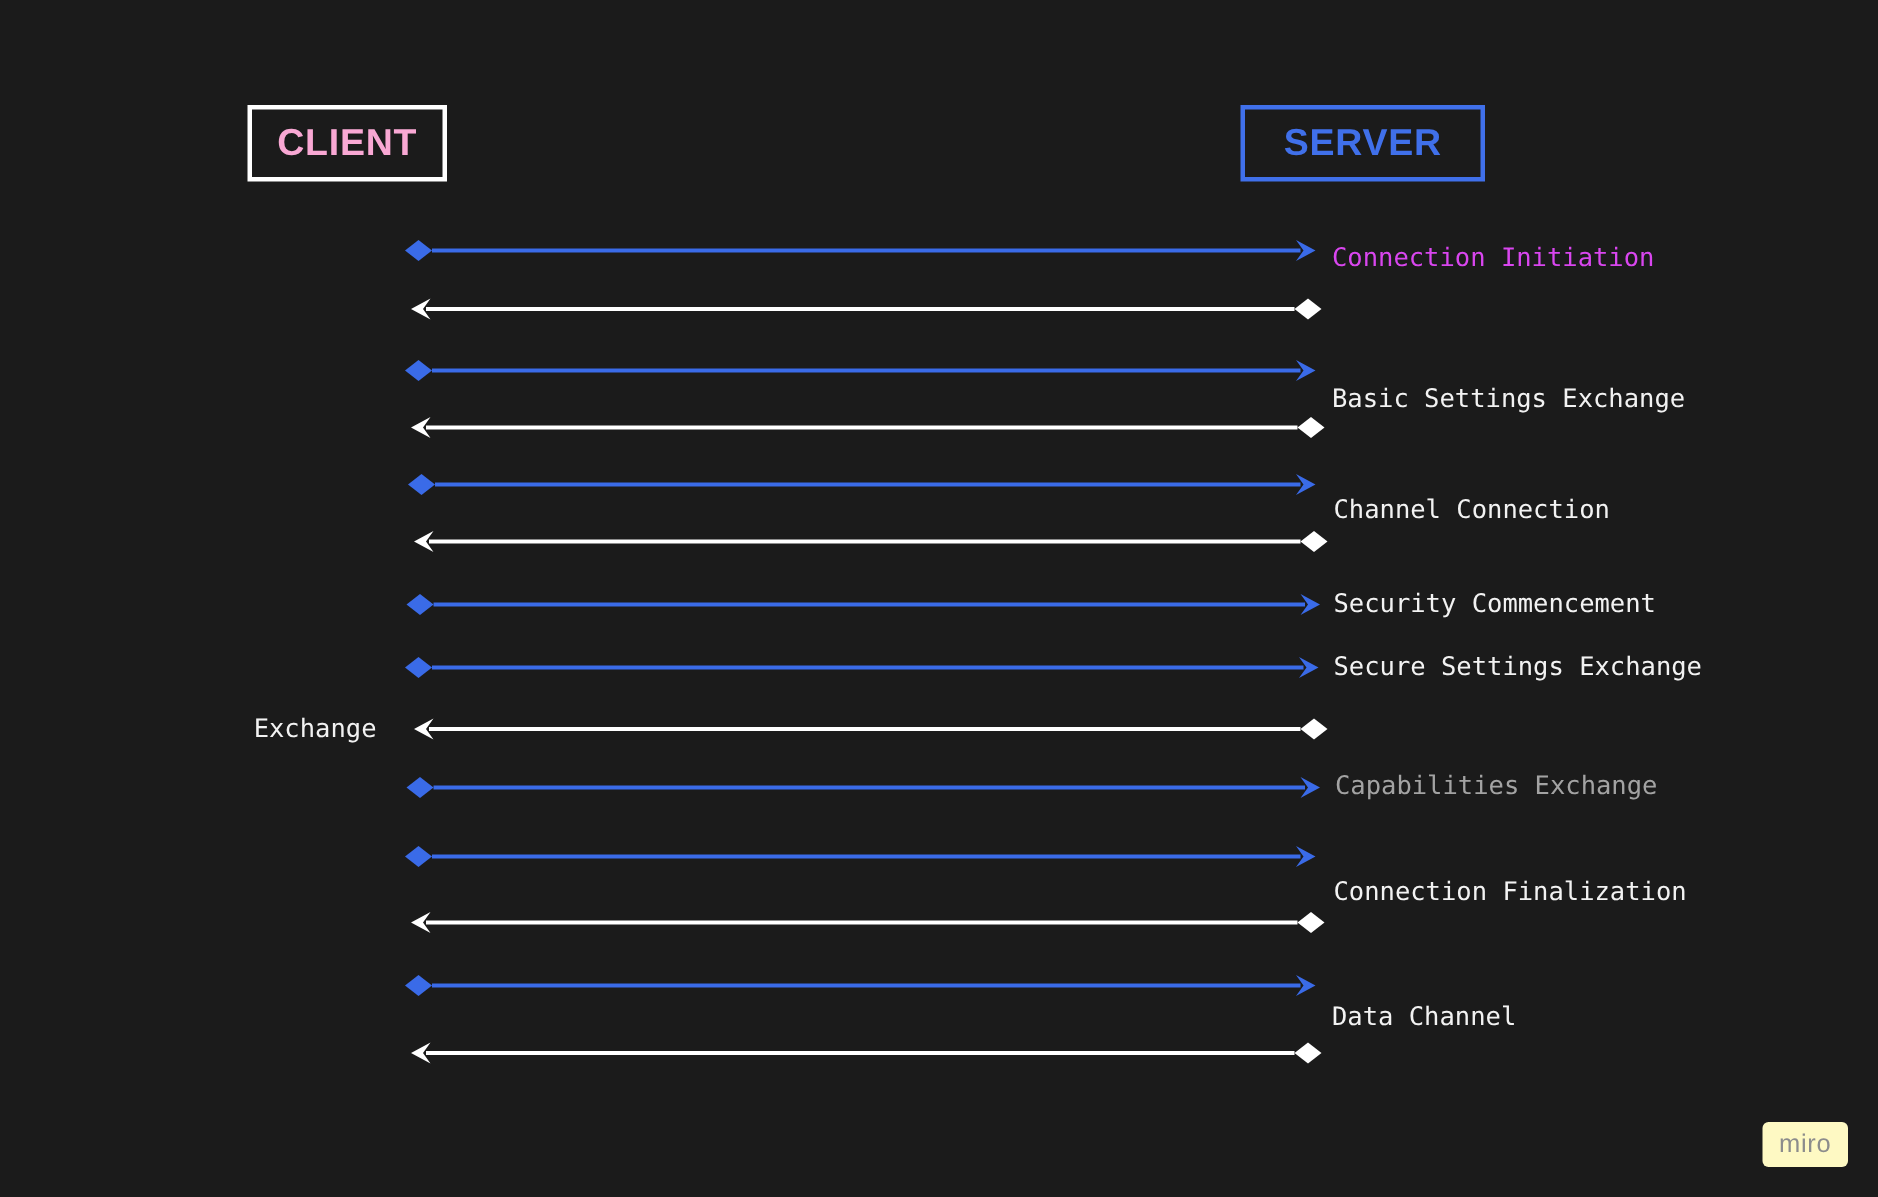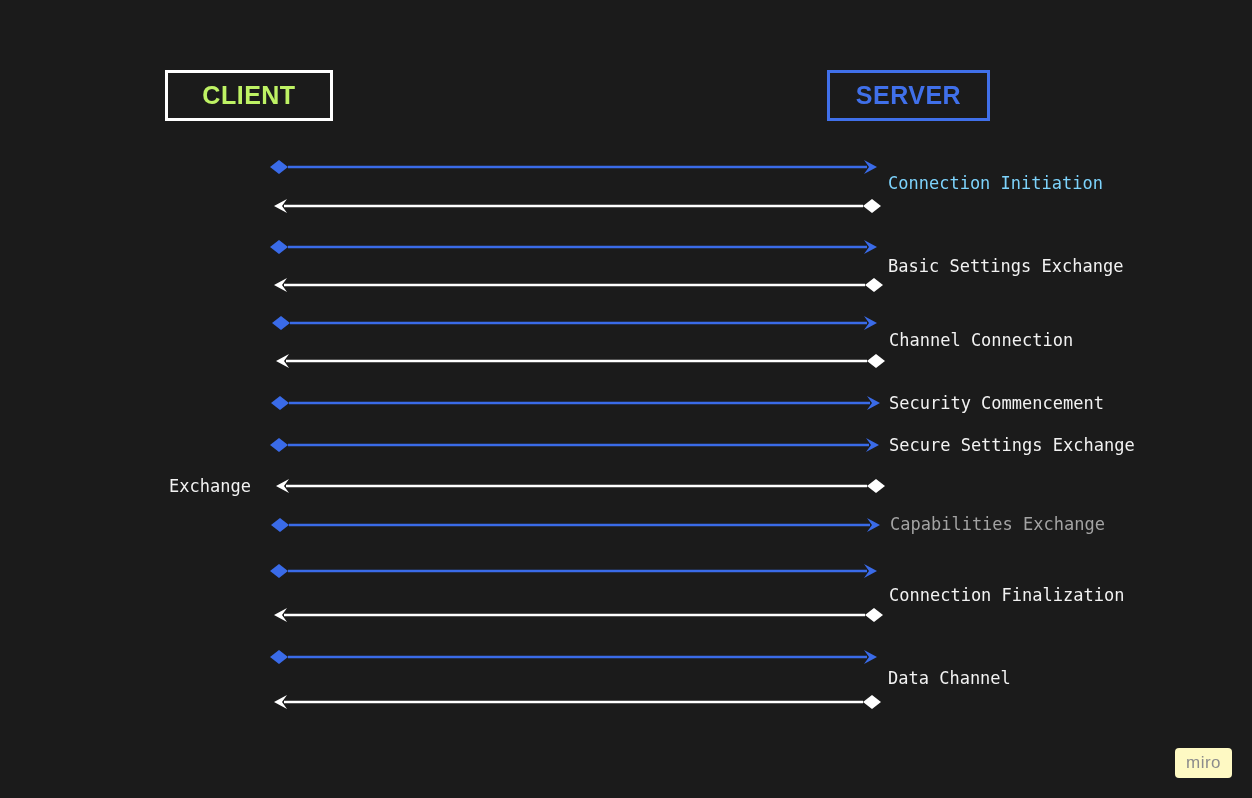--- a/index.html
+++ b/index.html
@@ -157,30 +157,30 @@
         <polygon points="279,650 288,657 279,664 270,657" fill="#3a6be8"></polygon>
         <polygon points="877,657 864,650 869,657 864,664" fill="#3a6be8"></polygon>
       </g>
       <g>
         <line x1="284" y1="702" x2="863" y2="702" stroke="#ffffff" stroke-width="2.6" shape-rendering="geometricPrecision"></line>
         <polygon points="274,702 287,695 282,702 287,709" fill="#ffffff"></polygon>
         <polygon points="872,695 881,702 872,709 863,702" fill="#ffffff"></polygon>
       </g>
     </svg>
 
-  <div class="endpoint-box endpoint-client" style="left: 165px; top: 70px; width: 168px; height: 51px; border-color: rgb(255, 255, 255); color: #bef264;">
+  <div class="endpoint-box endpoint-client" style="left: 165px; top: 70px; width: 133px; height: 51px; border-color: rgb(255, 255, 255); color: #f9a8d4;">
     <span>CLIENT</span>
   </div>
 
   <div class="endpoint-box endpoint-server" style="left: 827px; top: 70px; width: 163px; height: 51px; border-color: rgb(64, 112, 234); color: rgb(64, 112, 234);">
     <span>SERVER</span>
   </div>
 
   <div id="label-layer">
-      <div class="msg-label" style="left: 888px; top: 175px; color: #7dd3fc;">Connection Initiation</div>
+      <div class="msg-label" style="left: 888px; top: 164px; color: #d946ef;">Connection Initiation</div>
       <div class="msg-label" style="left: 888px; top: 258px; color: rgb(242, 242, 242);">Basic Settings Exchange</div>
       <div class="msg-label" style="left: 889px; top: 332px; color: rgb(242, 242, 242);">Channel Connection</div>
       <div class="msg-label" style="left: 889px; top: 395px; color: rgb(242, 242, 242);">Security Commencement</div>
       <div class="msg-label" style="left: 889px; top: 437px; color: rgb(242, 242, 242);">Secure Settings Exchange</div>
       <div class="msg-label left-side" style="left: auto; top: 478px; right: 1001px; color: rgb(242, 242, 242);">Exchange</div>
       <div class="msg-label" style="left: 890px; top: 516px; color: #a3a3a3;">Capabilities Exchange</div>
       <div class="msg-label" style="left: 889px; top: 587px; color: rgb(242, 242, 242);">Connection Finalization</div>
       <div class="msg-label" style="left: 888px; top: 670px; color: rgb(242, 242, 242);">Data Channel</div>
     </div>
 

